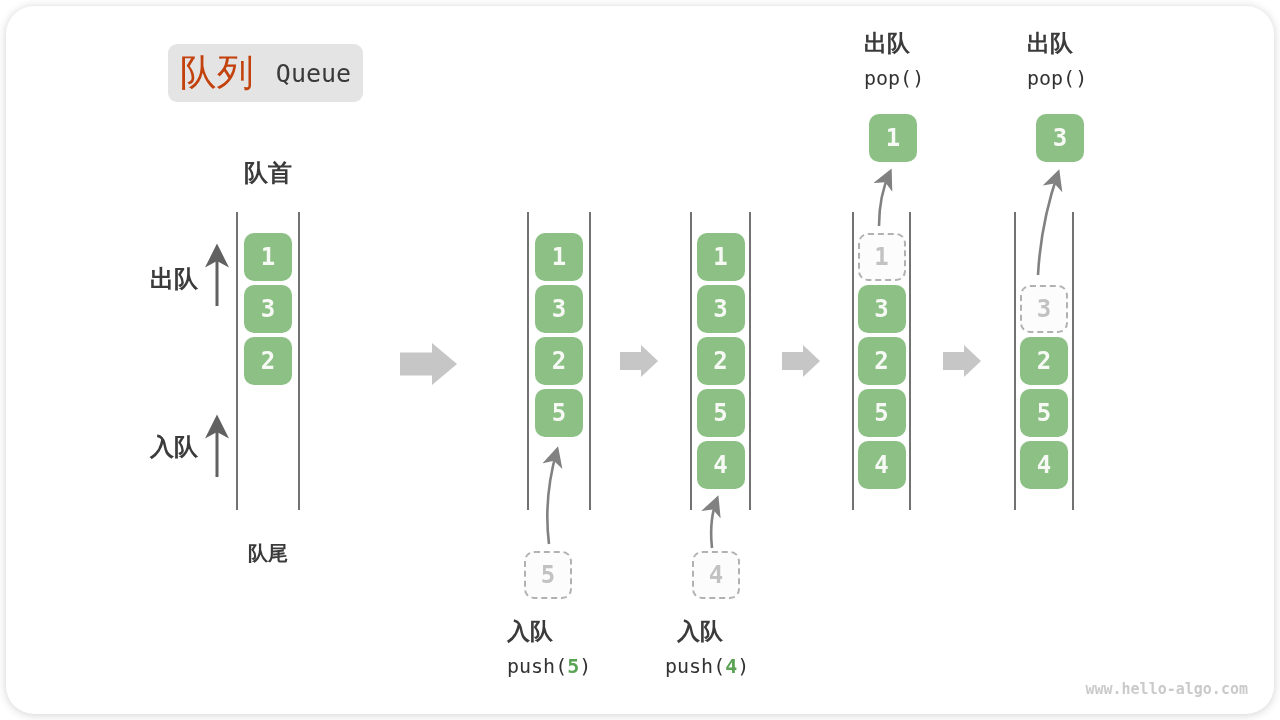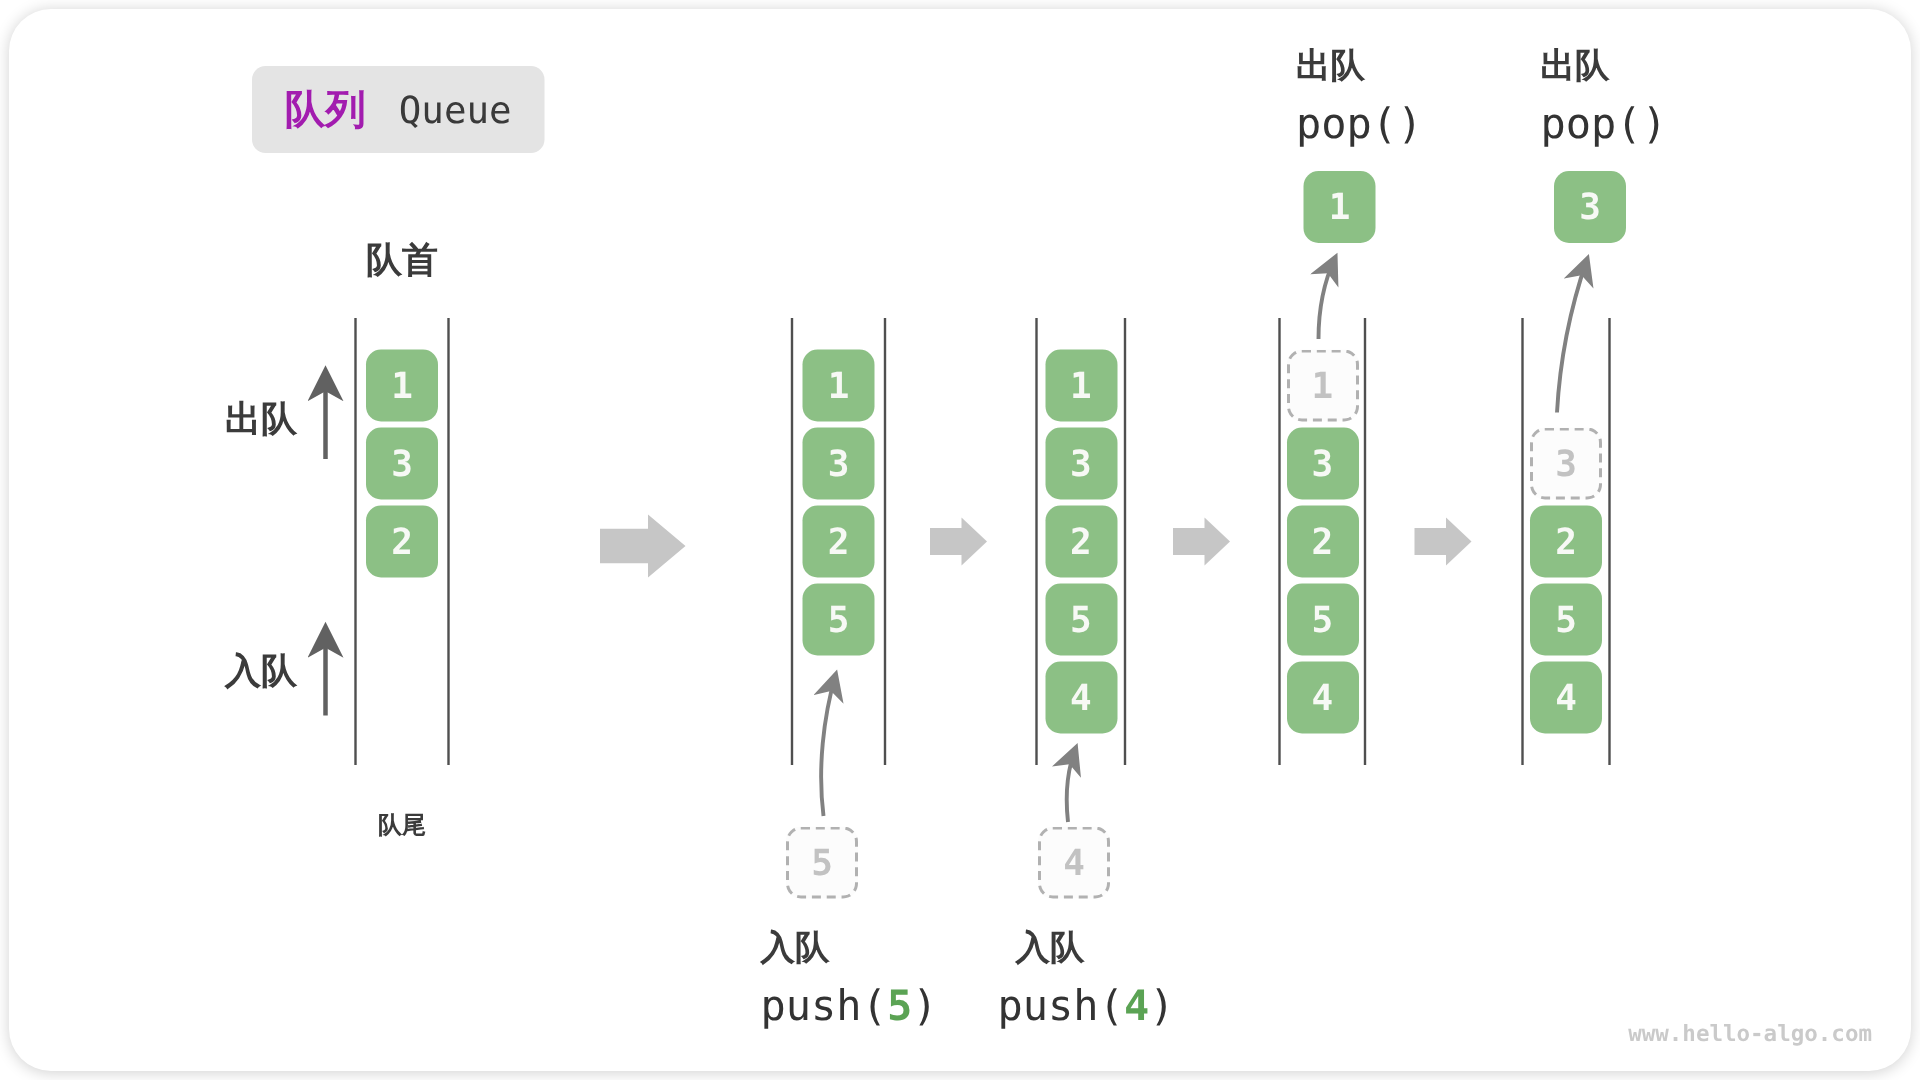--- a/index.html
+++ b/index.html
@@ -5,37 +5,37 @@
   html,body{margin:0;padding:0;background:#ffffff;}
   #stage-wrap{position:relative;width:1280px;height:720px;background:#ffffff;overflow:hidden;
     font-family:"Liberation Sans",sans-serif;}
   #card{position:absolute;left:6px;top:6px;right:6px;bottom:6px;background:#ffffff;
     border-radius:28px;box-shadow:0 1px 10px rgba(0,0,0,.18);}
   #overlay{position:absolute;left:0;top:0;width:1280px;height:720px;}
 
   
   #title-box{position:absolute;left:168px;top:44px;width:195px;height:58px;background:var(--title-bg);
     border-radius:9px;display:flex;align-items:center;justify-content:center;gap:12px;}
-  #title-zh{font-weight:700;font-size:27px;color:#a21caf;}
+  #title-zh{font-weight:400;font-size:37px;color:#c2410c;}
   #title-en{font-family:"DejaVu Sans Mono",monospace;font-size:25px;color:#3a3a3a;margin-left:10px;}
 
   
   .cjk{position:absolute;font-weight:700;color:var(--label);white-space:nowrap;}
   .cjk.center{transform:translateX(-50%);font-family:Liberation Mono, monospace;}
 
   
   .qbox{position:absolute;width:48px;height:48px;border-radius:10px;box-sizing:border-box;
     display:flex;align-items:center;justify-content:center;
     font-family:"DejaVu Sans Mono",monospace;font-weight:700;font-size:24px;}
   .qbox.solid{background:var(--green);color:#f7f9f5;}
   .qbox.ghost{border:2px dashed var(--ghost-border);background:var(--ghost-bg);color:var(--ghost-text);}
 
   
   .op-zh{position:absolute;font-weight:700;font-size:23px;color:var(--label);white-space:nowrap;}
-  .op-code{position:absolute;font-family:"DejaVu Sans Mono",monospace;font-size:28px;
+  .op-code{position:absolute;font-family:"DejaVu Sans Mono",monospace;font-size:20px;
     color:#333333;white-space:nowrap;}
   .op-code .arg{color:var(--code-green);font-weight:700;}
 
   #watermark{position:absolute;right:32px;bottom:22px;font-family:"DejaVu Sans Mono",monospace;
     font-size:15px;color:var(--watermark);font-weight:bold;}
 </style>
 </head>
 <body>
 
 <div id="stage-wrap">
@@ -71,21 +71,21 @@
       <line x1="1073" y1="212" x2="1073" y2="510" stroke="#4f4f4f" stroke-width="1.6"></line>
       <path d="M1038,275 C1040,238 1048,202 1058,173" fill="none" stroke="#818181" stroke-width="2.6" marker-end="url(#ah-c)"></path>
     </svg>
 
   <div id="title-box">
     <span id="title-zh">队列</span>
     <span id="title-en">Queue</span>
   </div>
 
   <div class="cjk center" style="left:268px;top:157px;font-size:24px;">队首</div>
-  <div class="cjk center" style="left:268px;top:540px;font-size:16px;">队尾</div>
+  <div class="cjk center" style="left:268px;top:540px;font-size:20px;">队尾</div>
   <div class="cjk" style="left:150px;top:263px;font-size:24px;">出队</div>
   <div class="cjk" style="left:150px;top:431px;font-size:24px;">入队</div>
 
   <div id="columns">
       <div class="qbox solid" style="left: 244px; top: 233px;">1</div>
       <div class="qbox solid" style="left: 244px; top: 285px;">3</div>
       <div class="qbox solid" style="left: 244px; top: 337px;">2</div>
       <div class="qbox solid" style="left: 535px; top: 233px;">1</div>
       <div class="qbox solid" style="left: 535px; top: 285px;">3</div>
       <div class="qbox solid" style="left: 535px; top: 337px;">2</div>

